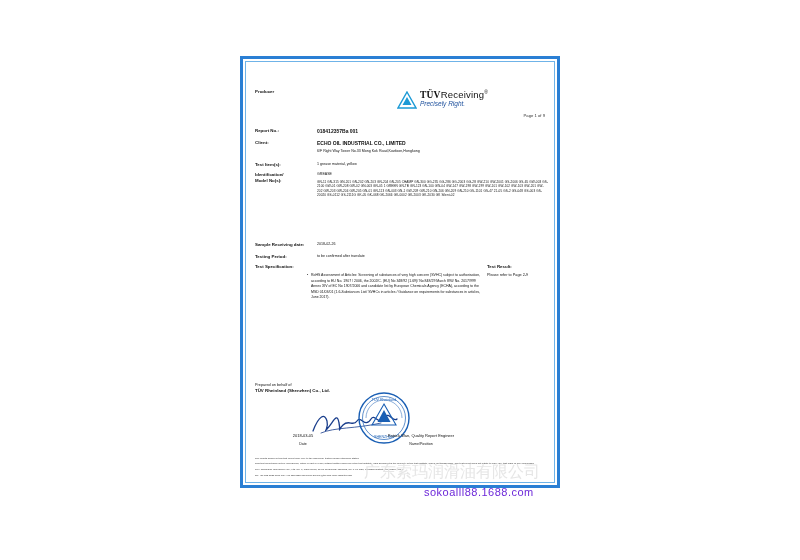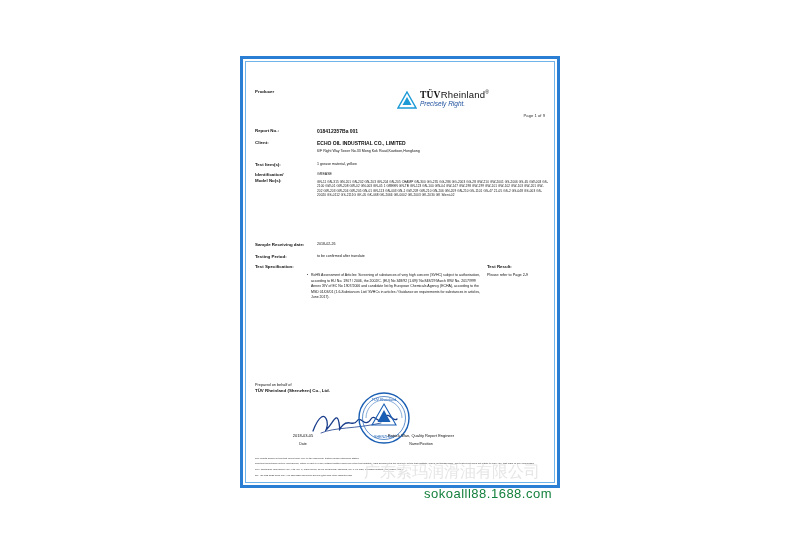--- a/index.html
+++ b/index.html
@@ -196,43 +196,43 @@
     top: 462px;
     font-size: 16px;
     color: #e6e6e6;
     font-family: "DejaVu Sans", sans-serif;
     white-space: nowrap;
   }
   .wm-url {
     position: absolute;
     left: 424px;
     top: 486px;
-    font-size: 13px;
-    color: #15803d;
+    font-size: 11px;
+    color: #6d28d9;
     font-family: "Liberation Sans", sans-serif;
     letter-spacing: 0.5px;
     white-space: nowrap;
   }
 </style>
 </head>
 <body>
 
 <div class="page-wrap">
   <div class="blue-border-outer"></div>
   <div class="blue-border-inner"></div>
 
   <div class="doc">
 
     <div class="logo-block">
       <svg class="logo-tri" viewBox="0 0 20 18">
         <polygon points="10,1 19,17 1,17" fill="none" stroke="#1c9ad6" stroke-width="1.4"></polygon>
         <polygon points="10,6 14.5,14 5.5,14" fill="#1c9ad6"></polygon>
       </svg>
       <div class="logo-text">
-        <span class="bold">TÜV</span><span>Rheinland</span><span class="reg">®</span>
+        <span class="bold">TÜV</span><span>Receiving</span><span class="reg">®</span>
       </div>
       <div class="logo-sub">Precisely Right.</div>
     </div>
 
     <div class="page-of">Page 1 of 9</div>
 
     <div class="row r-producer">
       <span class="lbl">Producer</span>
     </div>
 

